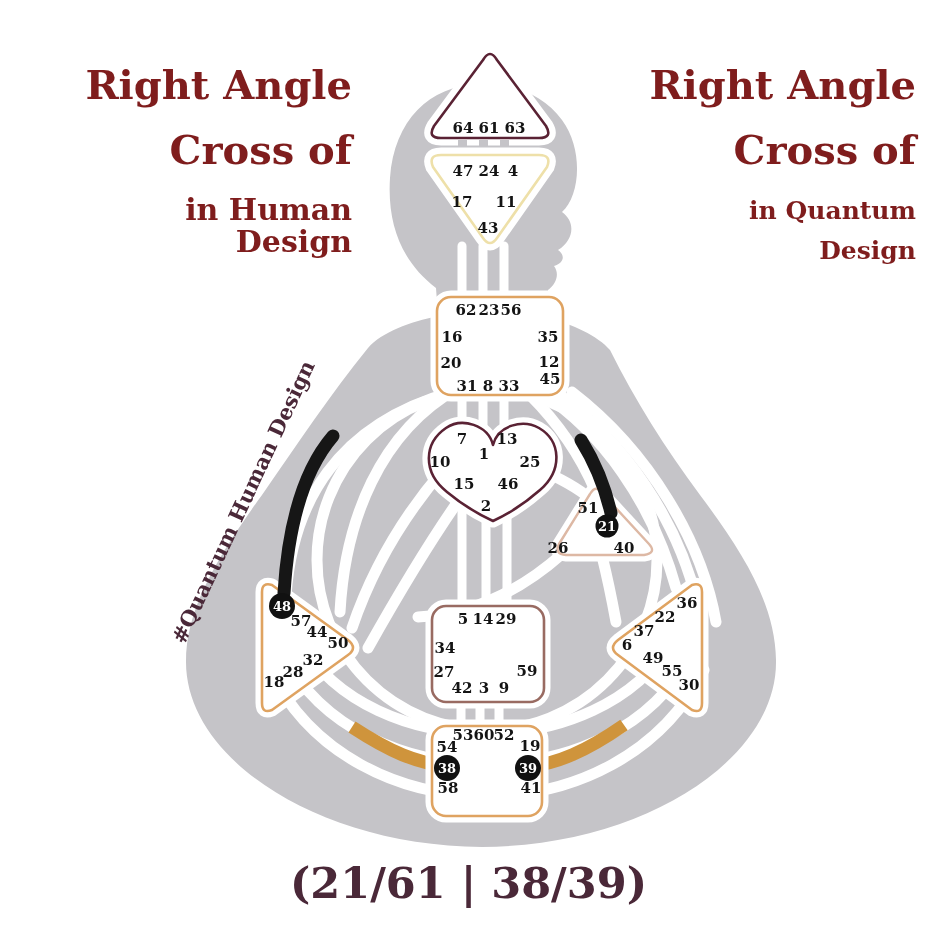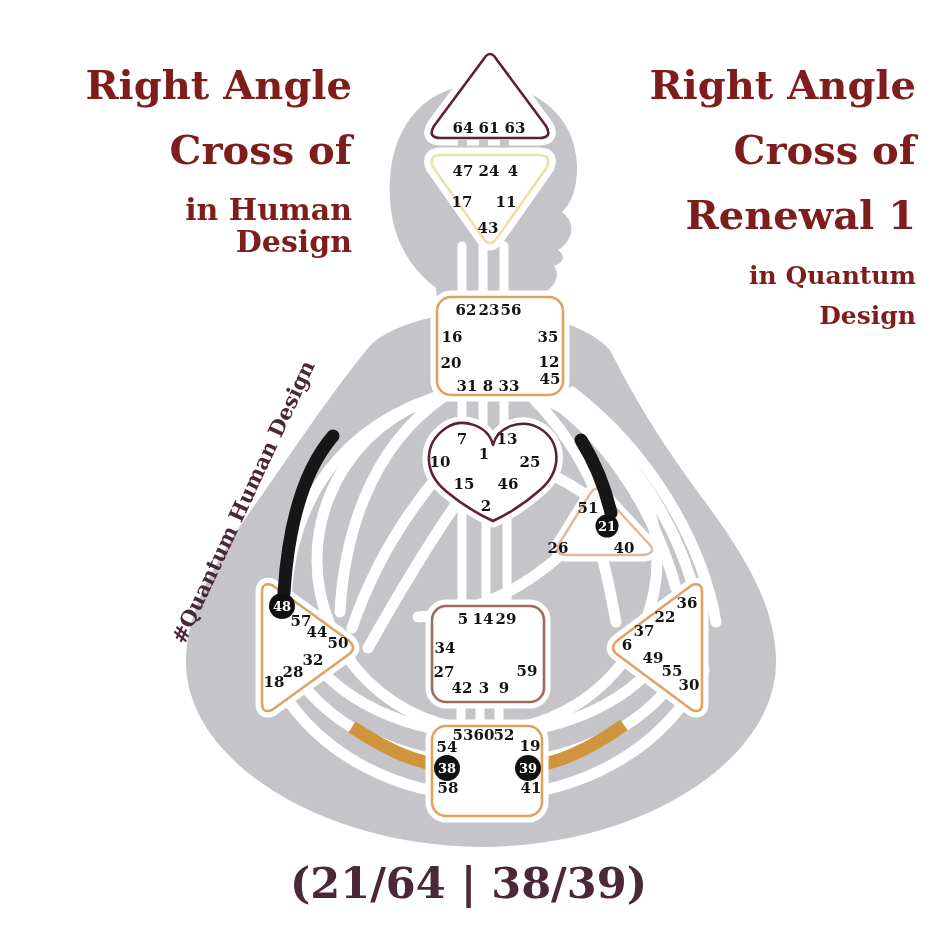--- a/index.html
+++ b/index.html
@@ -250,24 +250,23 @@
     <div class="big">Cross of</div>
     <div class="subwrap">
       <div class="sub">in Human</div>
       <div class="sub">Design</div>
     </div>
   </div>
 
   <div class="title title-right">
     <div class="big">Right Angle</div>
     <div class="big">Cross of</div>
-    <div class="big">Renewal 1</div>
     <div class="subwrap">
       <div class="sub">in Quantum</div>
       <div class="sub">Design</div>
     </div>
   </div>
 
   <div class="hashtag">#Quantum Human Design</div>
 
-  <div class="cross-notation">(21/64 | 38/39)</div>
+  <div class="cross-notation">(21/61 | 38/39)</div>
 
 </div>
 
 </body></html>

